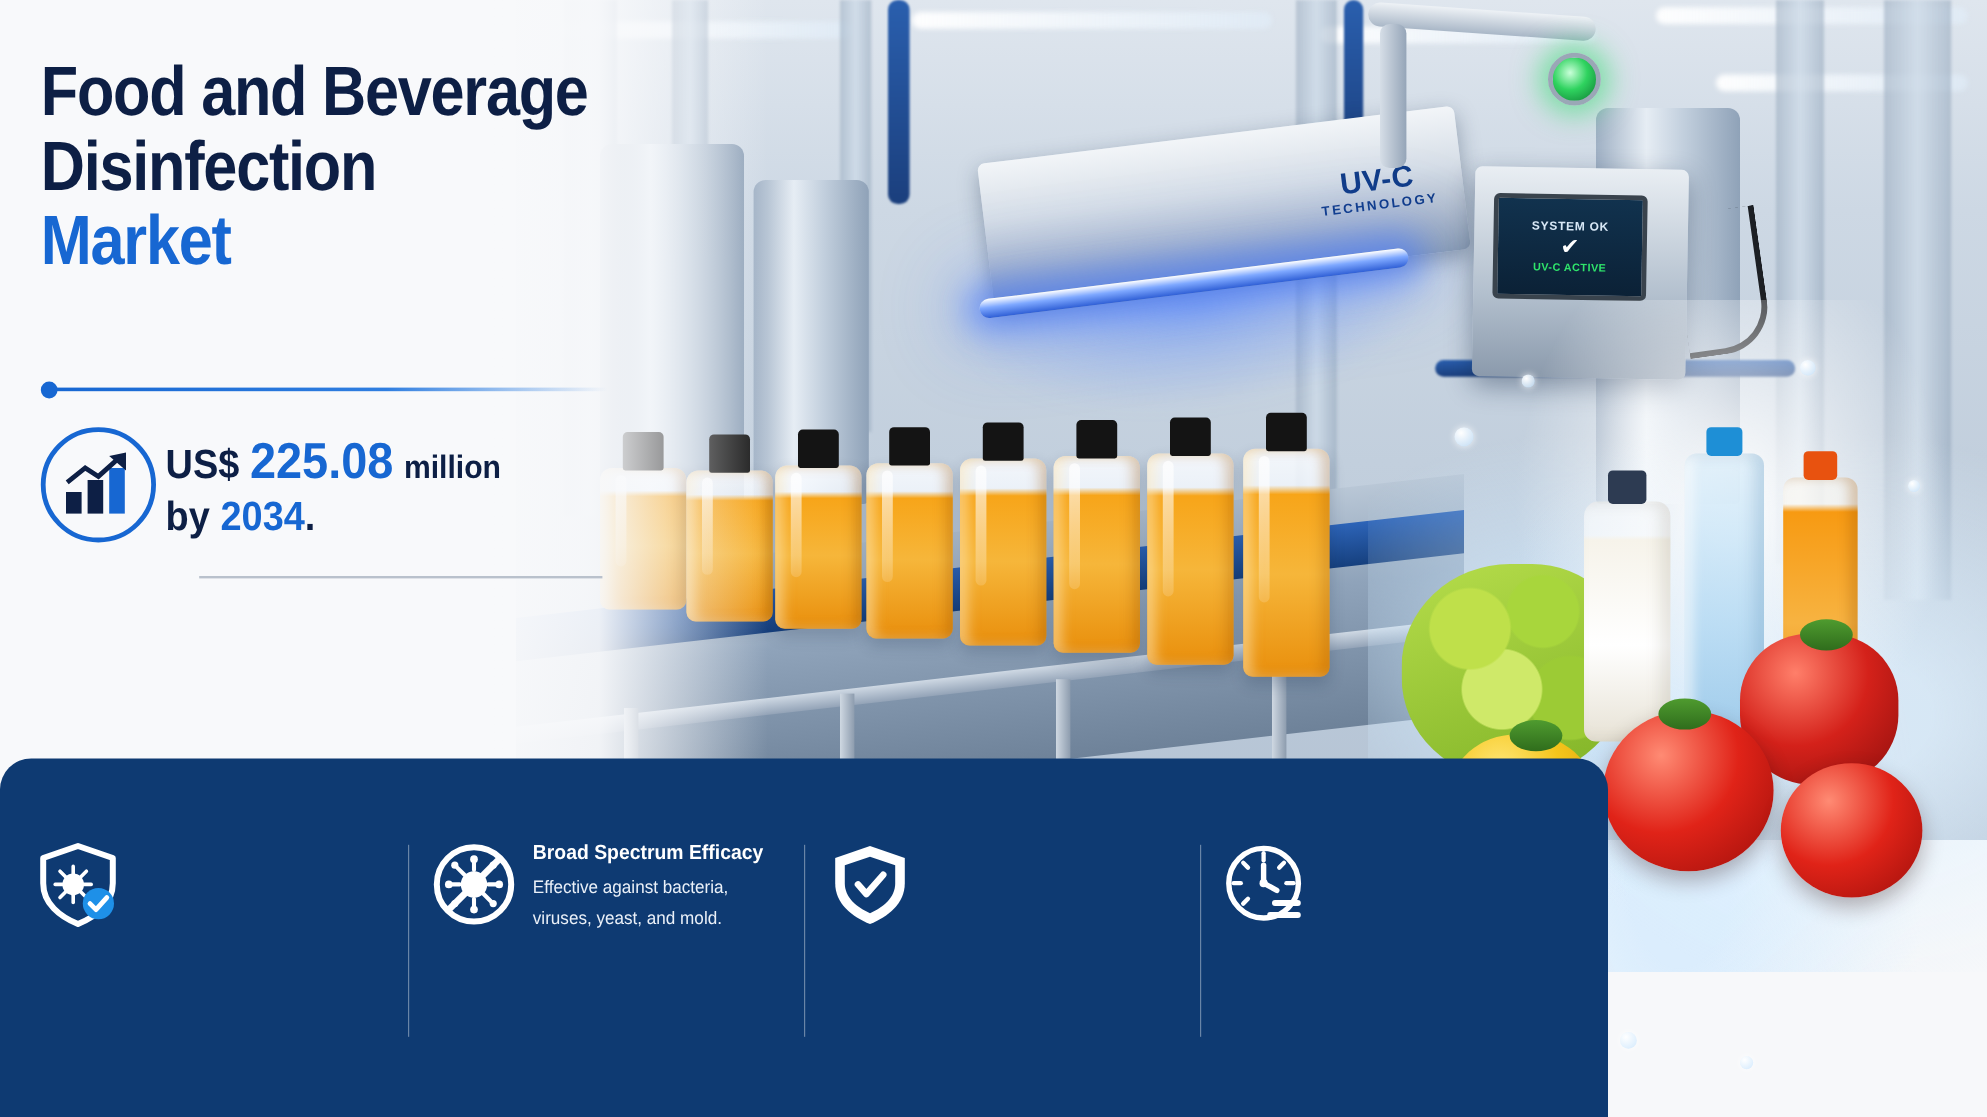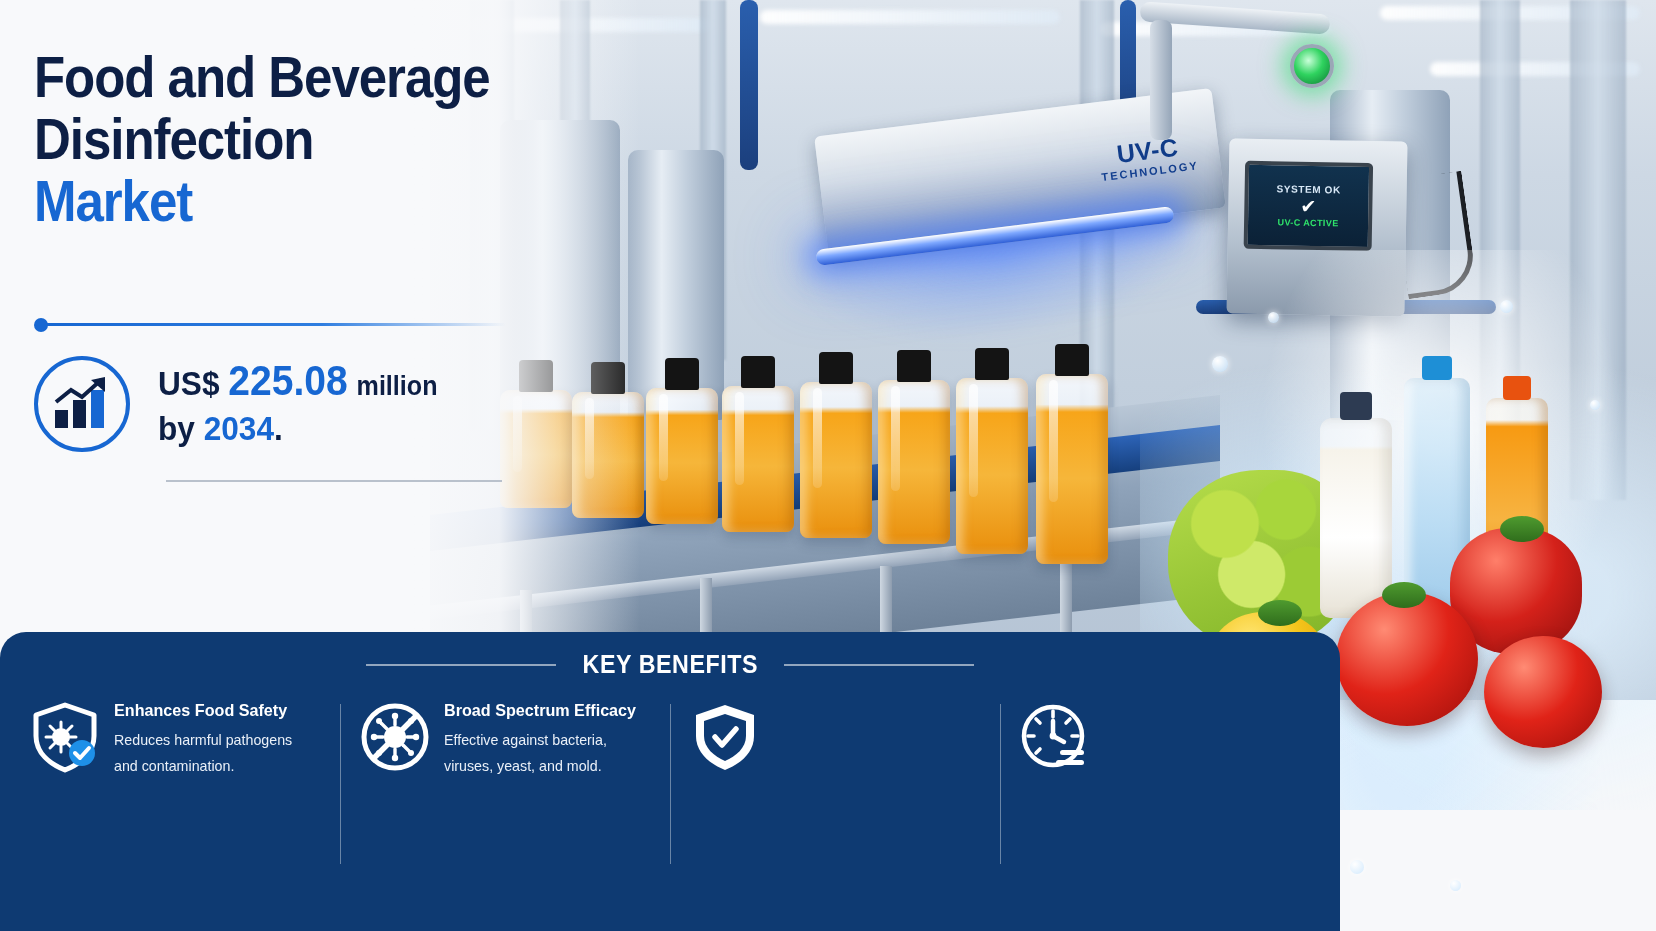--- a/index.html
+++ b/index.html
@@ -248,21 +248,21 @@
 
   .hr-dot{
     position:absolute; left:34px; top:318px; width:14px; height:14px;
     border-radius:50%; background:#1767d2;
   }
   .hr-line{
     position:absolute; left:46px; top:323px; width:460px; height:3px;
     background:linear-gradient(90deg,#1767d2 0%, #2f7ee0 60%, rgba(47,126,224,0) 100%);
   }
 
-  .statrow{ position:absolute; display:flex; align-items:center; gap:28px; }
+  .statrow{ position:absolute; display:flex; align-items:flex-end; gap:8px; }
   .stat1{ left:34px; top:356px; }
   .stat2{ left:34px; top:494px; }
 
   .circ{
     width:96px; height:96px; border-radius:50%;
     border:4px solid #1767d2; position:relative; flex:none;
     display:flex; align-items:center; justify-content:center;
   }
   .stat-text{
     font-weight:bold; color:#0d1f45; font-size:34px; line-height:42px;
@@ -436,25 +436,20 @@
         <span class="blue">2034</span><span>.</span>
       </div>
     </div>
   </div>
 
   <div class="stat-div"></div>
 
 
   <div class="panel">
 
-    <div class="panel-head">
-      <span class="ph-line"></span>
-      <span class="ph-title">KEY BENEFITS</span>
-      <span class="ph-line"></span>
-    </div>
 
     <div class="benefits">
 
       <div class="benefit">
         <div class="b-icon">
           <svg width="74" height="74" viewBox="0 0 74 74">
             <path d="M37 5 L66 15 V36 C66 53 52 64 37 70 C22 64 8 53 8 36 V15 Z" fill="none" stroke="#ffffff" stroke-width="5" stroke-linejoin="round"></path>
             <circle cx="33" cy="37" r="9" fill="#ffffff"></circle>
             <g stroke="#ffffff" stroke-width="3" stroke-linecap="round">
               <line x1="33" y1="22" x2="33" y2="28"></line>
@@ -462,24 +457,20 @@
               <line x1="18" y1="37" x2="24" y2="37"></line>
               <line x1="42" y1="37" x2="48" y2="37"></line>
               <line x1="22" y1="26" x2="27" y2="31"></line>
               <line x1="39" y1="43" x2="44" y2="48"></line>
               <line x1="44" y1="26" x2="39" y2="31"></line>
               <line x1="27" y1="43" x2="22" y2="48"></line>
             </g>
             <circle cx="54" cy="53" r="13" fill="#1e90e8"></circle>
             <polyline points="47,53 52,58 61,48" fill="none" stroke="#ffffff" stroke-width="4" stroke-linecap="round" stroke-linejoin="round"></polyline>
           </svg>
-        </div>
-        <div class="b-text">
-          <div class="b-title">Enhances Food Safety</div>
-          <div class="b-desc">Reduces harmful pathogens and contamination.</div>
         </div>
       </div>
 
       <div class="benefit">
         <div class="b-icon">
           <svg width="74" height="74" viewBox="0 0 74 74">
             <circle cx="37" cy="37" r="31" fill="none" stroke="#ffffff" stroke-width="5"></circle>
             <circle cx="37" cy="37" r="11" fill="#ffffff"></circle>
             <g stroke="#ffffff" stroke-width="3.4" stroke-linecap="round">
               <line x1="37" y1="18" x2="37" y2="25"></line>

